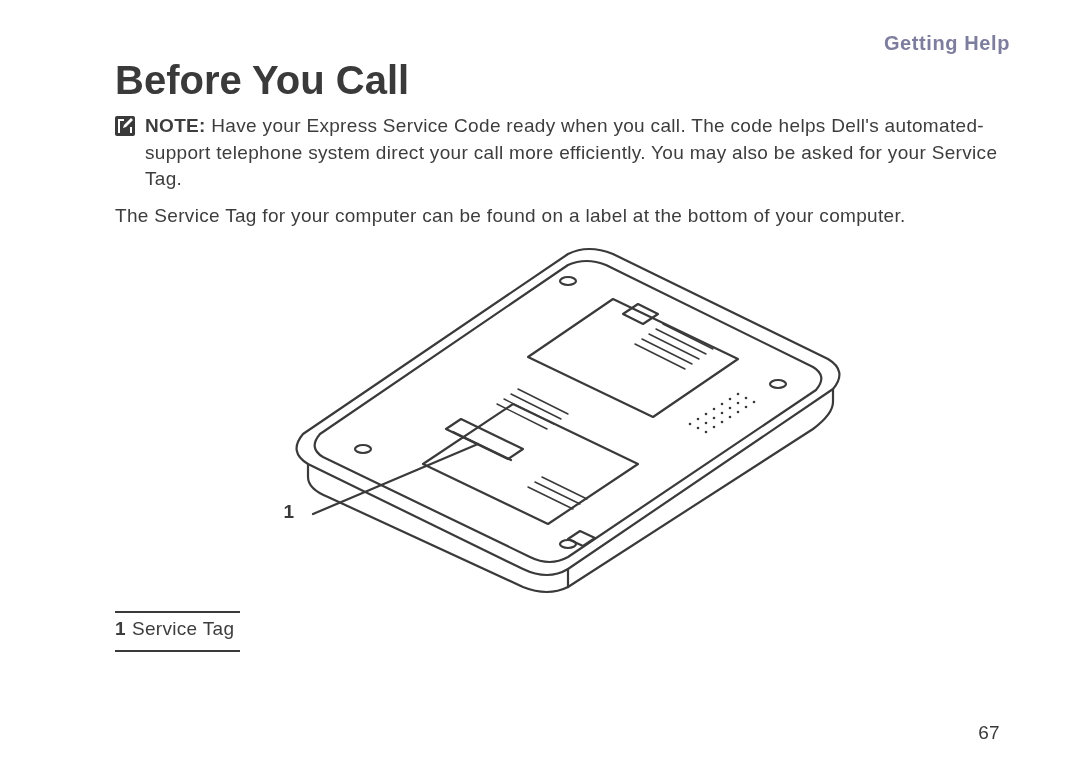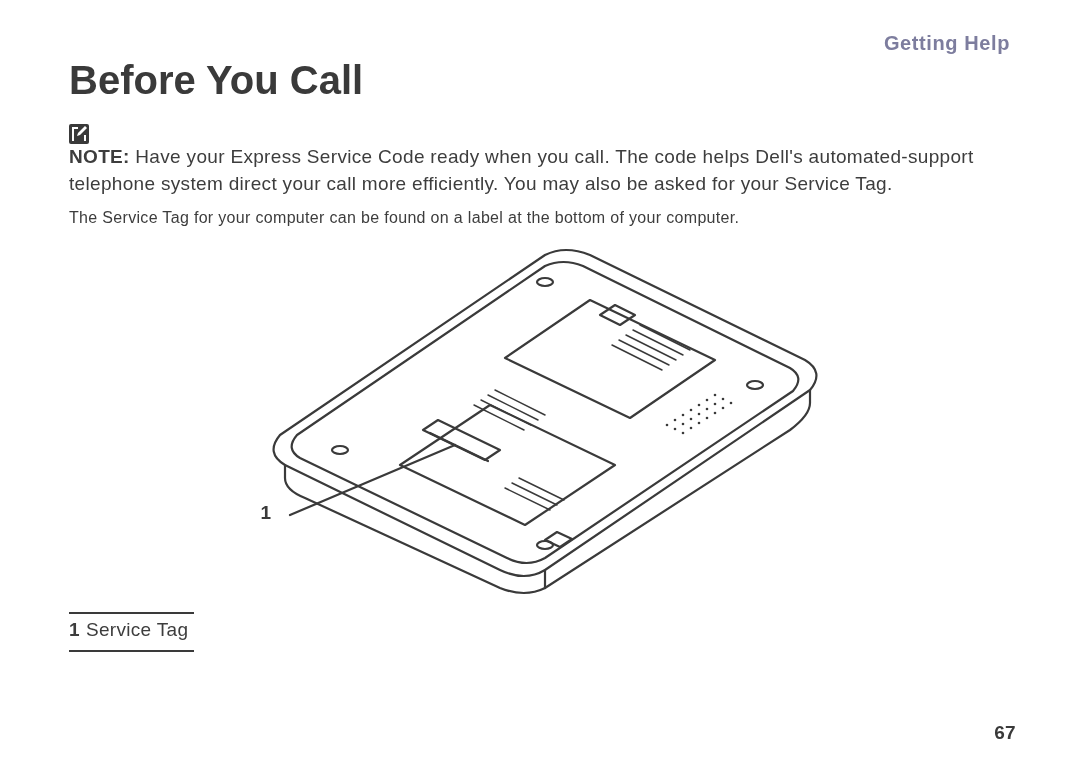--- a/index.html
+++ b/index.html
@@ -10,67 +10,66 @@
     background: #ffffff;
     font-family: "Helvetica Neue", Helvetica, Arial, sans-serif;
     color: #3e3e3e;
     letter-spacing: 0.02em;
   }
   .page {
     position: relative;
     width: 1080px;
     height: 766px;
     box-sizing: border-box;
-    padding: 28px 60px 0 69px;
+    padding: 28px 60px 0 115px;
   }
   .section-header {
     position: absolute;
     top: 32px;
     right: 70px;
     font-size: 20px;
     font-weight: 700;
     color: #7d7d9e;
     letter-spacing: 0.03em;
   }
   h1 {
-    margin: 30px 0 18px 0;
+    margin: 30px 0 10px 0;
     font-size: 40px;
     font-weight: 700;
     color: #3a3a3a;
     font-family: Arial, "Helvetica Neue", sans-serif;
     letter-spacing: 0em;
   }
   .note-row {
     display: flex;
     align-items: flex-start;
     margin: 0 0 10px 0;
     font-size: 19px;
     line-height: 1.4;
     color: #3d3d3d;
-    flex-direction: column;
   }
   .note-icon {
     flex: 0 0 auto;
     width: 20px;
     height: 20px;
     margin-right: 10px;
     margin-top: 3px;
   }
   .note-text { flex: 1 1 auto; }
   .note-label { font-weight: 700; }
   h2 {
     margin: 18px 0 6px 0;
     font-size: 24px;
     font-weight: 700;
     color: #3a3a3a;
     font-family: Arial, "Helvetica Neue", sans-serif;
     letter-spacing: 0em;
   }
   .body-text {
-    font-size: 16px;
+    font-size: 19px;
     line-height: 1.4;
     color: #3d3d3d;
     margin: 0;
   }
   .diagram-wrap {
     position: relative;
     width: 600px;
     height: 360px;
     margin: 10px auto 0 auto;
   }
@@ -90,23 +89,23 @@
     border-bottom: 2px solid #3a3a3a;
     font-size: 19px;
     color: #3d3d3d;
     line-height: 1.7;
     text-align: right;
   }
   .legend .idx { font-weight: 700; margin-right: 6px; }
   .page-number {
     position: absolute;
     bottom: 22px;
-    right: 64px;
-    font-size: 19px;
-    font-weight: 700;
+    right: 80px;
+    font-size: 19px;
+    font-weight: 400;
     color: #3a3a3a;
   }
   svg { display: block; }
 </style>
 </head>
 <body>
 
 <div class="page">
 
   <div class="section-header">Getting Help</div>

